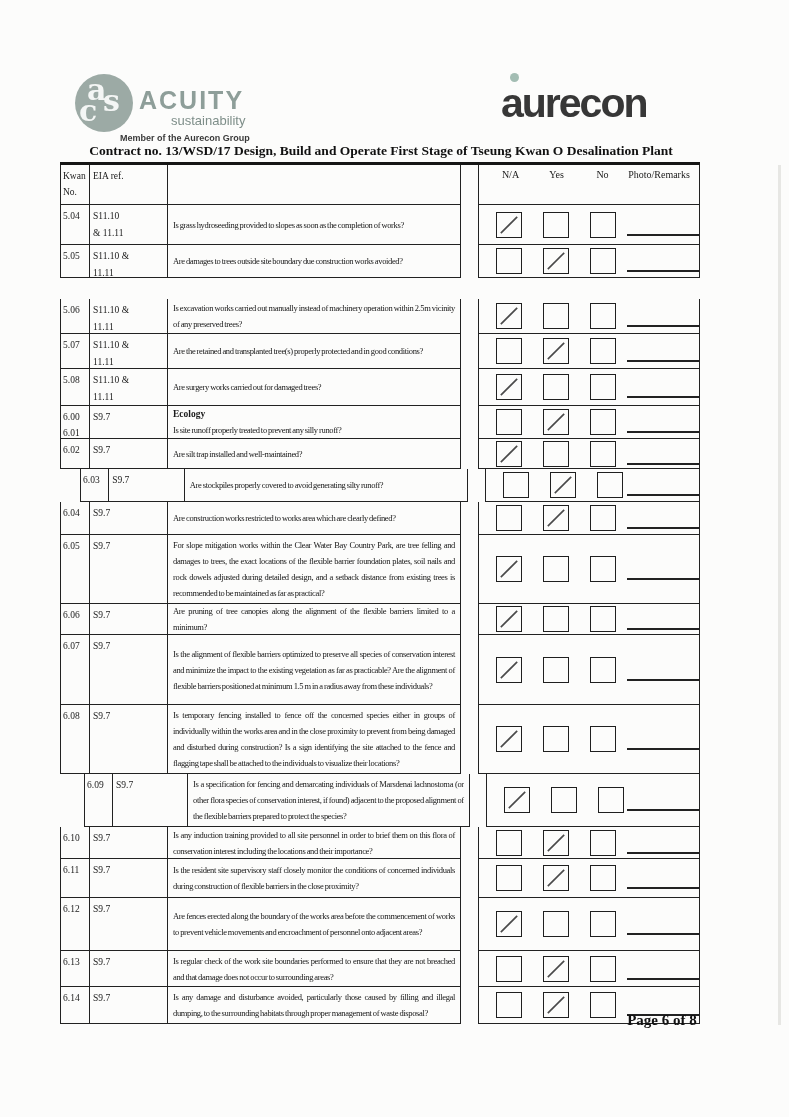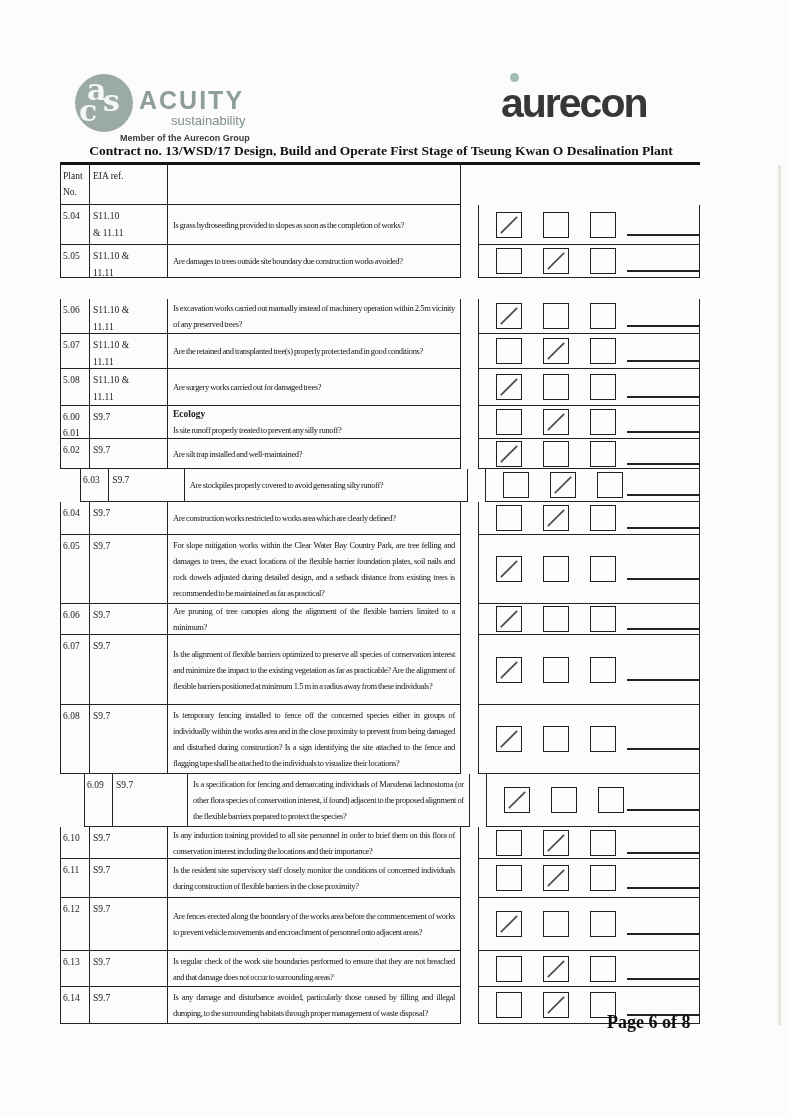--- a/index.html
+++ b/index.html
@@ -57,22 +57,22 @@
                 background:#222;}
   
   .c-head span{display:block;}
   .c-panel-head{padding-left:0;}
   .ph{position:absolute;top:4px;font-size:10px;text-align:center;}
   .ph-na{left:17px;width:29px;}
   .ph-yes{left:61px;width:33px;}
   .ph-no{left:107px;width:33px;}
   .ph-remarks{left:138px;width:84px;}
 
-  .page-num{position:absolute;left:607px;top:1012px;width:110px;
-            font-size:18px;font-weight:bold;color:#111;}
+  .page-num{position:absolute;left:607px;top:1012px;width:110px;text-align:center;
+            font-size:15px;font-weight:bold;color:#111;}
 
   .scan-streak{position:absolute;left:778px;top:165px;width:3px;height:860px;
                background:#e7e7e4;}
 </style>
 </head>
 <body>
 
 <div class="page">
 
   <div class="acuity">
@@ -91,28 +91,34 @@
       <span class="aurecon-dot"></span>
       <span>aurecon</span>
     </div>
   </div>
 
   <div class="doc-title">Contract no. 13/WSD/17 Design, Build and Operate First Stage of Tseung Kwan O Desalination Plant</div>
 
   <div class="table-wrap">
     <div class="trow" style="height:40px">
       <div class="c-item c-head">
-        <span>Plant</span>
+        <span>Kwan</span>
         <span>No.</span>
       </div>
       <div class="c-eia c-head">
         <span>EIA ref.</span>
       </div>
       <div class="c-q"></div>
       <div class="c-gap"></div>
+      <div class="c-panel c-panel-head">
+        <span class="ph ph-na">N/A</span>
+        <span class="ph ph-yes">Yes</span>
+        <span class="ph ph-no">No</span>
+        <span class="ph ph-remarks">Photo/Remarks</span>
+      </div>
     </div>
     <div id="rows">
         <div class="trow" style="height: 40px;">
           <div class="c-item">
             <div>5.04</div>
           </div>
           <div class="c-eia">
             <div>S11.10</div>
             <div>&amp; 11.11</div>
           </div>

